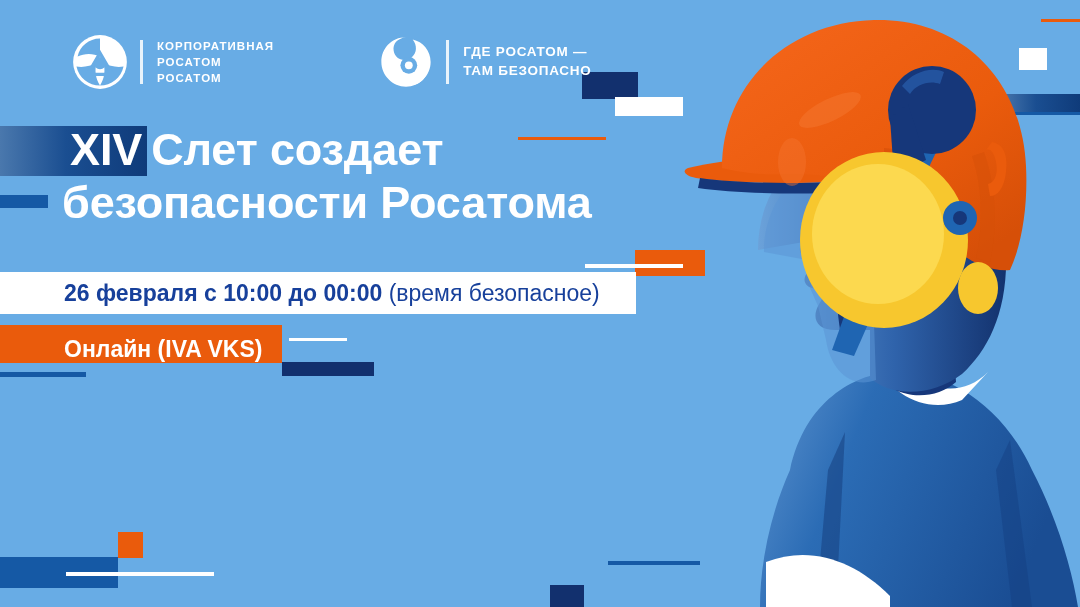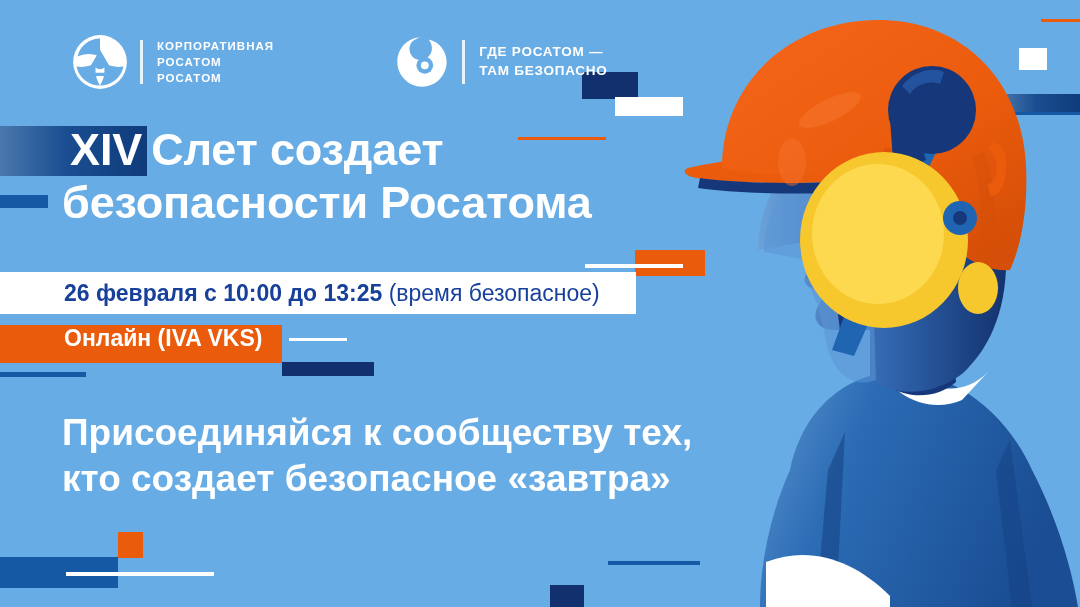--- a/index.html
+++ b/index.html
@@ -15,21 +15,21 @@
 
   
   .deco{position:absolute;}
   .navy{background:#12306e;}
   .blue{background:#1559a5;}
   .orange{background:#ea5b0c;}
   .white{background:#ffffff;}
   .gradbar{background:linear-gradient(90deg,#4a78ad 0%,#1a4e91 45%,#0f3b7a 100%);}
 
   
-  #logos{position:absolute;left:72px;top:34px;display:flex;align-items:flex-end;gap:16px;}
+  #logos{position:absolute;left:72px;top:34px;display:flex;align-items:flex-end;gap:0;}
   .logo-group{display:flex;align-items:center;}
   .logo-mark{width:56px;height:56px;flex:none;}
   .logo-div{width:3px;height:44px;background:#ffffff;opacity:.85;margin:0 14px 0 12px;}
   .logo-text{
     color:#ffffff;font-weight:bold;line-height:1.42;
     letter-spacing:.09em;white-space:nowrap;
   }
   .logo-text.small{font-size:11.5px;}
   .logo-text.big{font-size:13.5px;line-height:1.38;letter-spacing:.055em;}
   #logo2-group{margin-left:104px;}
@@ -52,21 +52,21 @@
   }
   #date-text{
     margin-left:64px;color:#17409b;font-size:23px;white-space:nowrap;
   }
   #date-text b{font-weight:bold;}
   #date-text span.note{font-weight:normal;}
 
   
   #online-bar{
     left:0;top:325px;width:282px;height:38px;background:#ea5b0c;
-    display:flex;align-items:flex-start;
+    display:flex;align-items:flex-end;
   }
   #online-text{
     margin-left:64px;color:#ffffff;font-size:23px;font-weight:bold;white-space:nowrap;
   }
 
   
   #tagline{
     position:absolute;left:62px;top:410px;width:700px;
     color:#ffffff;font-size:37px;font-weight:bold;line-height:1.25;
   }
@@ -219,26 +219,22 @@
   </div>
 
   <div class="deco gradbar" id="xiv-block"></div>
   <div id="title">
     <span class="xiv">XIV</span><span>Слет создает</span><br>
     <span>безопасности Росатома</span>
   </div>
 
   <div class="deco" id="date-bar">
     <div id="date-text">
-      <b>26 февраля с 10:00 до 13:25</b><span class="note"> (время безопасное)</span>
+      <b>26 февраля с 10:00 до 00:00</b><span class="note"> (время безопасное)</span>
     </div>
   </div>
 
   <div class="deco" id="online-bar">
     <div id="online-text">Онлайн (IVA VKS)</div>
   </div>
 
-  <div id="tagline">
-    <div>Присоединяйся к сообществу тех,</div>
-    <div>кто создает безопасное «завтра»</div>
-  </div>
 
 </div>
 
 </body></html>

